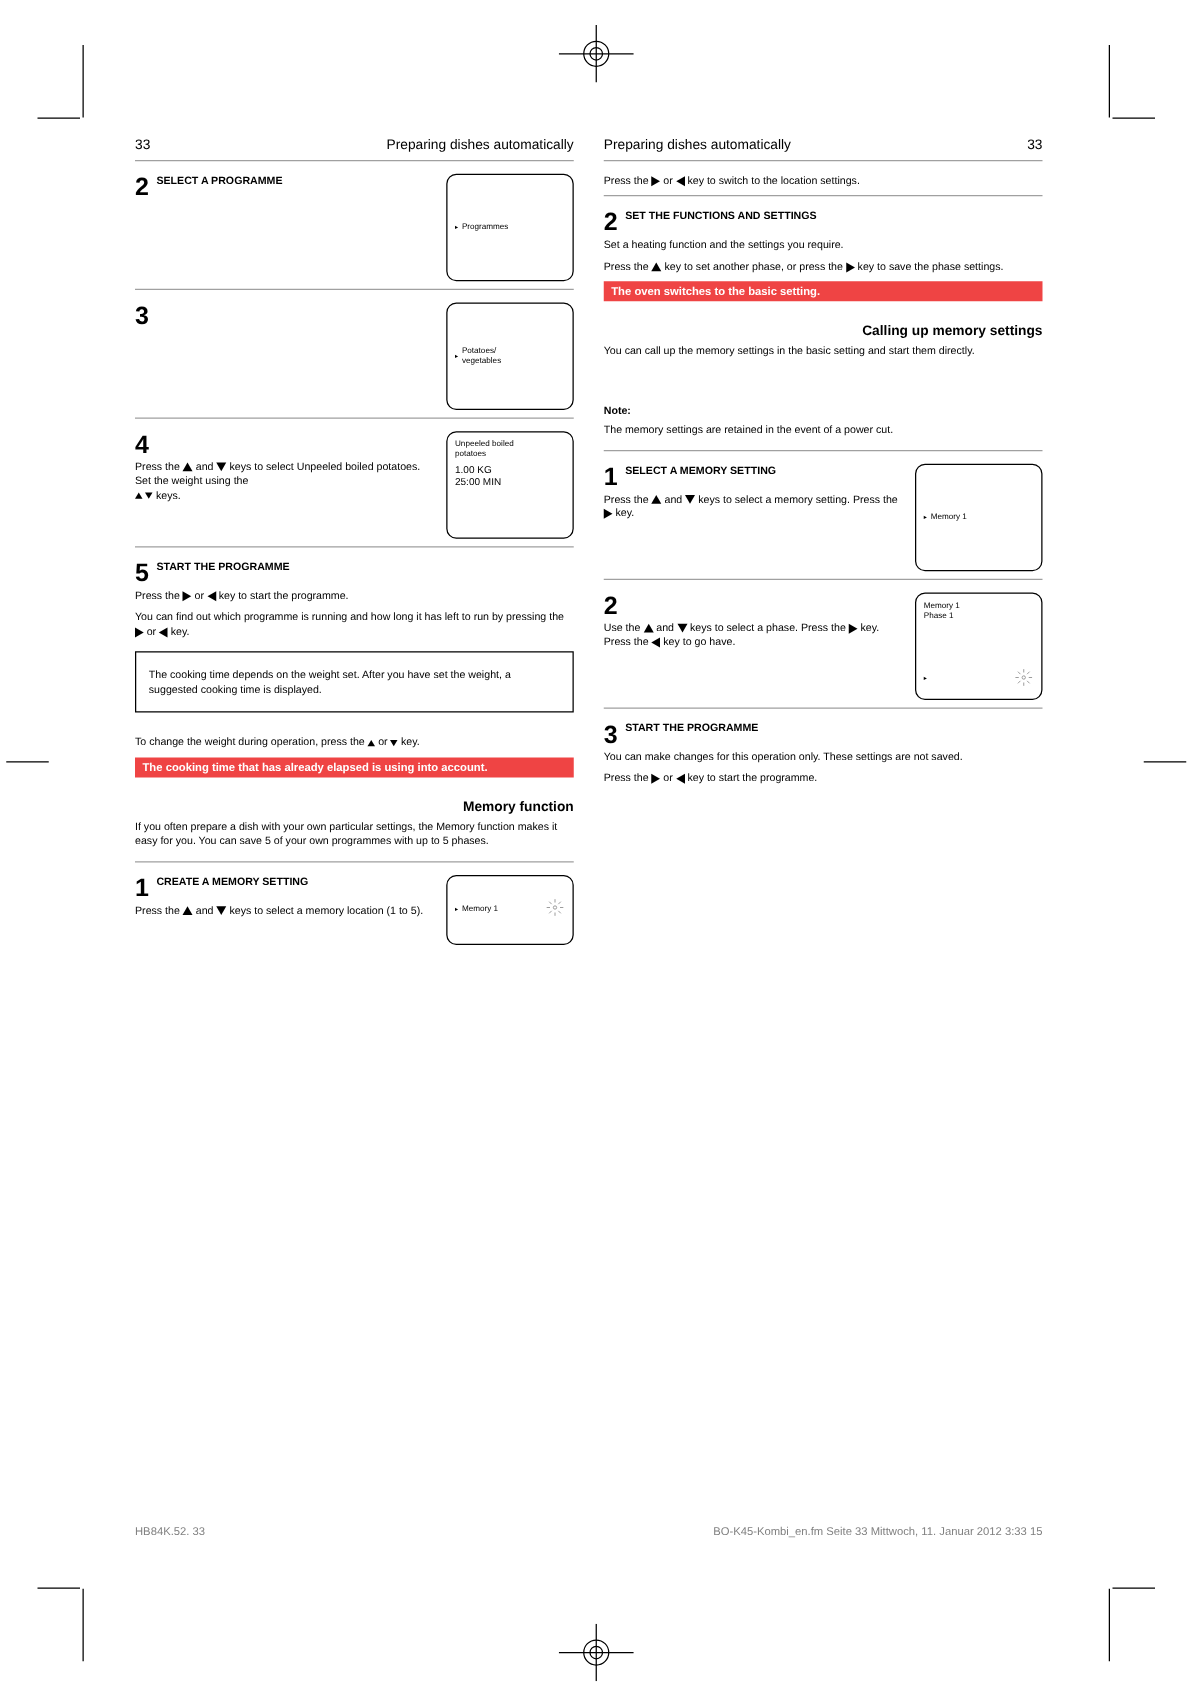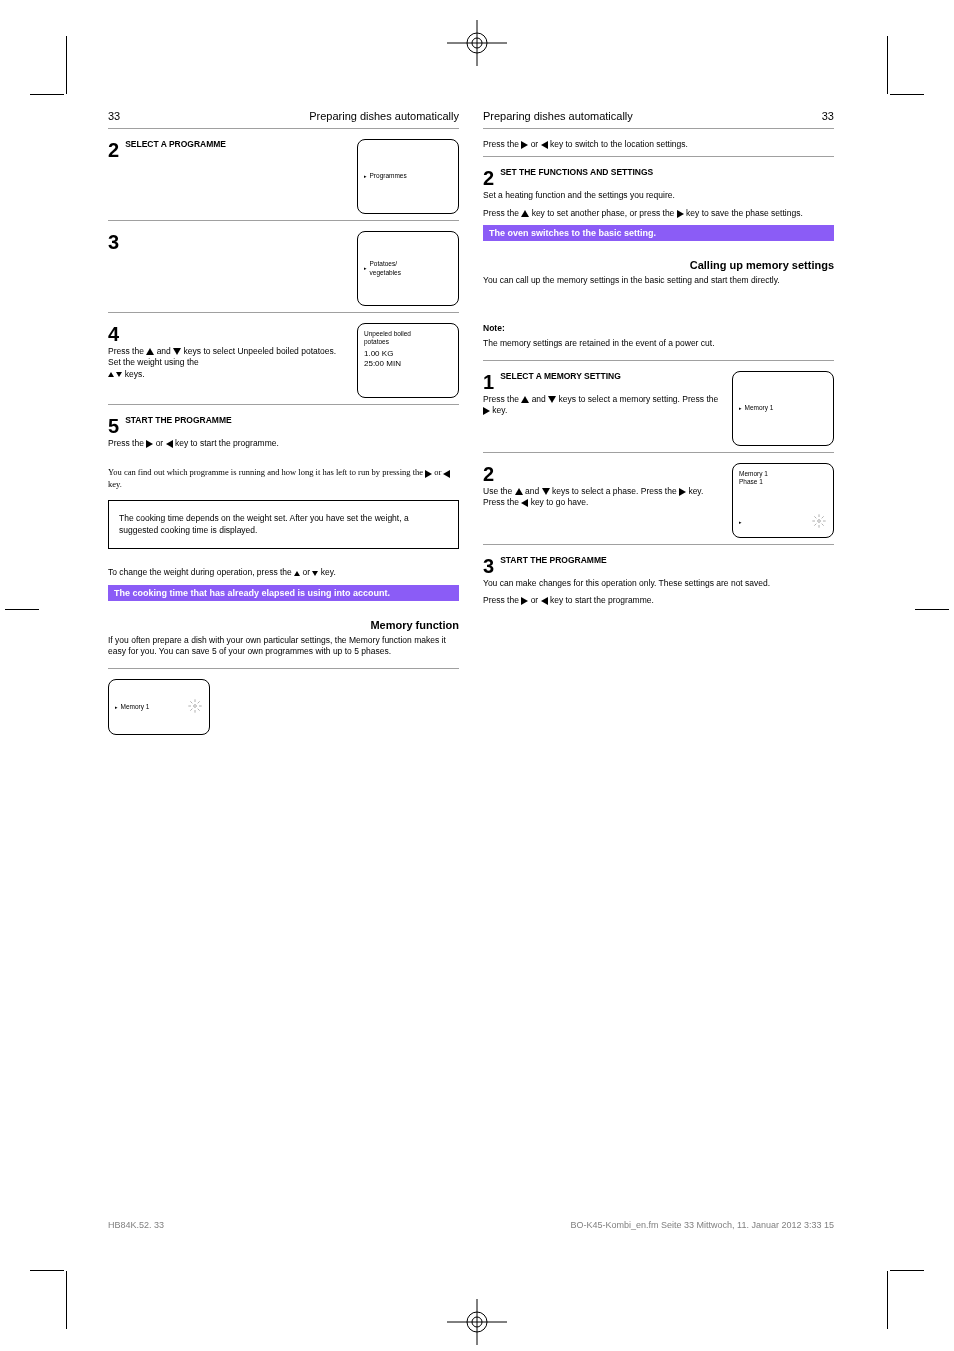--- a/index.html
+++ b/index.html
@@ -83,21 +83,21 @@
     gap: 8px;
   }
   .stepblock .left { flex: 1; }
   .screenbox {
     display:flex;
     flex-direction:column;
     justify-content:center;
     border: 1px solid #000;
     border-radius: 8px;
     width: 102px;
-    height: 75px;
+    height: 86px;
     padding: 6px 6px;
     font-size: 6.5px;
     line-height: 1.25;
     color: #000;
     flex-shrink: 0;
   }
   .screenbox.small { height: 56px; }
   .ptr { font-size: 5px; vertical-align: middle; }
   .screenbox .row1 { display:flex; align-items:center; gap:3px; }
 
@@ -111,21 +111,21 @@
 
   .outlinebox {
     border: 1px solid #000;
     padding: 12px 10px;
     font-size: 8.5px;
     line-height: 1.35;
     margin: 10px 0 4px;
   }
 
   .graybar {
-    background: #8b5cf6;
+    background: #ef4444;
     color: #fff;
     font-size: 9px;
     font-weight: bold;
     padding: 3px 6px;
     margin-top: 6px;
   }
 
   .sectiontitle {
     font-size: 11px;
     font-weight: bold;
@@ -234,37 +234,43 @@
           <div style="font-size:8px;">25:00  MIN</div>
         </div>
       </div>
       <div class="rule-thin"></div>
 
       <div>
         <div><span class="stepnum">5</span><span class="steplabel">Start the programme</span></div>
         <div class="steptext">
           <span>Press the </span><span class="tri-right"></span><span> or </span> <span class="tri-left"></span><span> key to start the programme.</span>
         </div>
-        <div class="steptext" style="margin-top:18px;font-family:Liberation Serif, serif;">
+        <div class="steptext" style="margin-top:6px;">
           <span>You can find out which programme is running and how long it has left to run by pressing the </span><span class="tri-right"></span><span> or </span> <span class="tri-left"></span><span> key.</span>
         </div>
       </div>
 
       <div class="outlinebox">The cooking time depends on the weight set. After you have set the weight, a suggested cooking time is displayed.</div>
 
       <div class="steptext" style="margin-top:18px;">
         <span>To change the weight during operation, press the </span><span class="tri-up sm"></span><span> or </span> <span class="tri-down sm"></span><span> key.</span>
       </div>
       <div class="graybar">The cooking time that has already elapsed is using into account.</div>
 
       <div class="sectiontitle">Memory function</div>
       <div class="subdesc">If you often prepare a dish with your own particular settings, the Memory function makes it easy for you. You can save 5 of your own programmes with up to 5 phases.</div>
       <div class="rule-thin" style="margin-top:10px;"></div>
 
       <div class="stepblock">
+        <div class="left">
+          <div><span class="stepnum">1</span><span class="steplabel">Create a memory setting</span></div>
+          <div class="steptext">
+            <span>Press the </span><span class="tri-up"></span><span> and </span> <span class="tri-down"></span><span> keys to select a memory location (1 to 5).</span>
+          </div>
+        </div>
         <div class="screenbox small">
           <div class="row1">
               <span class="ptr">▸</span>
               <span>Memory 1</span>
             <span class="sun-icon" style="margin-left:auto;">
               <svg width="16" height="16" viewBox="0 0 24 24">
                   <g stroke="#888" stroke-width="1" fill="none">
                     <circle cx="12" cy="12" r="2"></circle>
                     <line x1="12" y1="2" x2="12" y2="6"></line>
                     <line x1="12" y1="18" x2="12" y2="22"></line>

